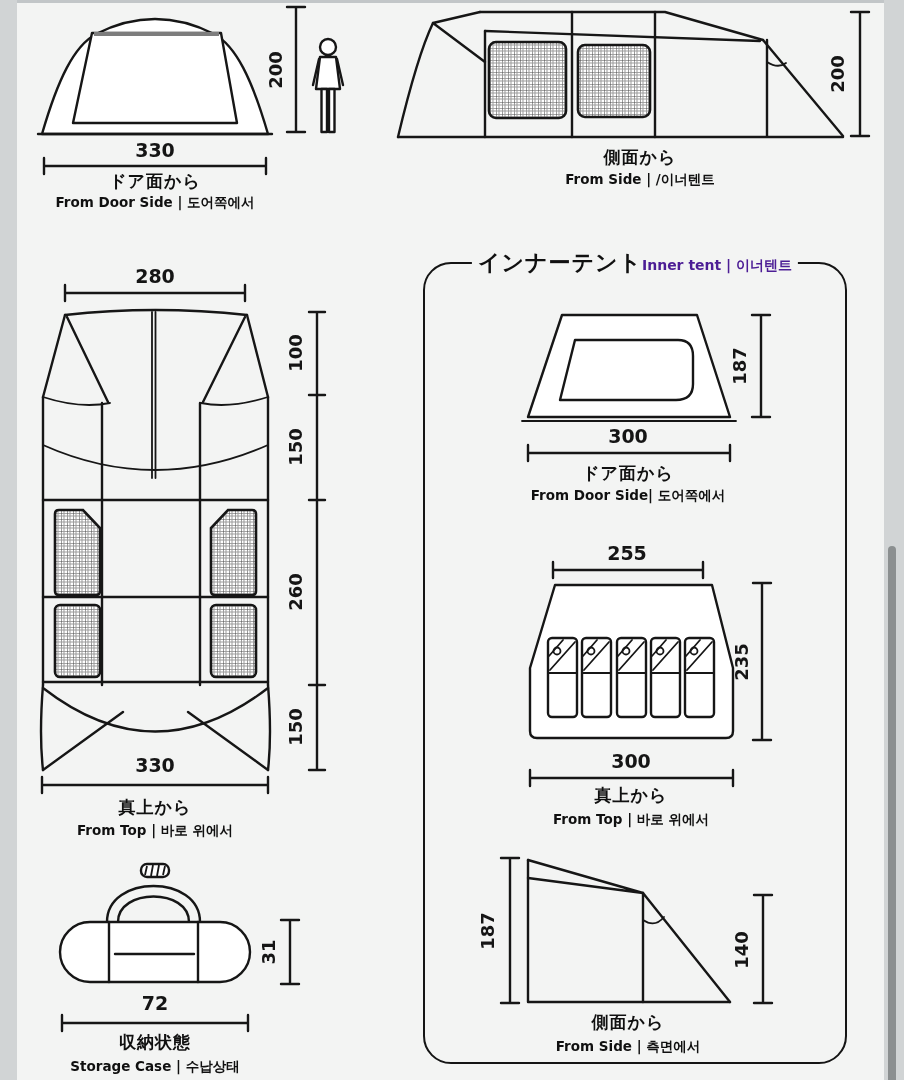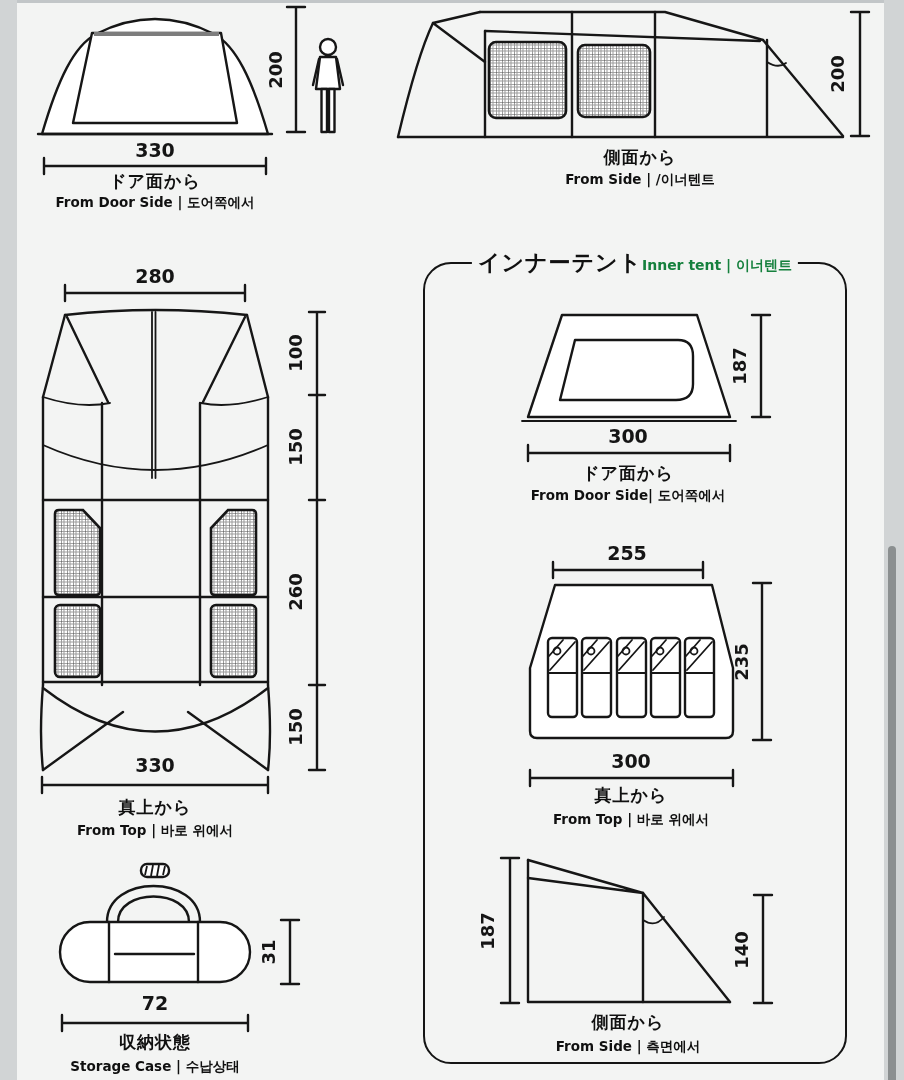--- a/index.html
+++ b/index.html
@@ -19,21 +19,21 @@
   .mesh{fill:url(#mesh);stroke:#161616;stroke-width:2.6;}
   .dim{font:bold 19px "DejaVu Sans",sans-serif;fill:#151515;}
   .dimr{font:bold 18px "DejaVu Sans",sans-serif;fill:#151515;}
   .jp{font:bold 17px "DejaVu Sans",sans-serif;fill:#101010;letter-spacing:1px;}
   .en{font:bold 13.5px "DejaVu Sans",sans-serif;fill:#101010;}
   #inner-box{position:absolute;left:423px;top:262px;width:420px;height:798px;
        border:2.6px solid #141414;border-radius:28px;}
   #inner-header{position:absolute;left:50%;top:-16px;transform:translateX(-50%);
        background:#f3f4f3;padding:0 6px;white-space:nowrap;display:flex;align-items:baseline;}
   #inner-header .hjp{font:bold 22px "DejaVu Sans",sans-serif;color:#101010;letter-spacing:1px;}
-  #inner-header .hen{font:bold 14px "DejaVu Sans",sans-serif;color:#15803d;}
+  #inner-header .hen{font:bold 14px "DejaVu Sans",sans-serif;color:#4c1d95;}
 </style>
 </head>
 <body>
 
 <svg width="0" height="0">
   <defs>
     <pattern id="mesh" width="6" height="6" patternUnits="userSpaceOnUse">
       <rect width="6" height="6" fill="#ffffff"></rect>
       <path d="M0,0 H6 M0,0 V6" stroke="#4c4c4c" stroke-width="1.1"></path>
       <path d="M0,3 H6 M3,0 V6" stroke="#9c9c9c" stroke-width="1"></path>

